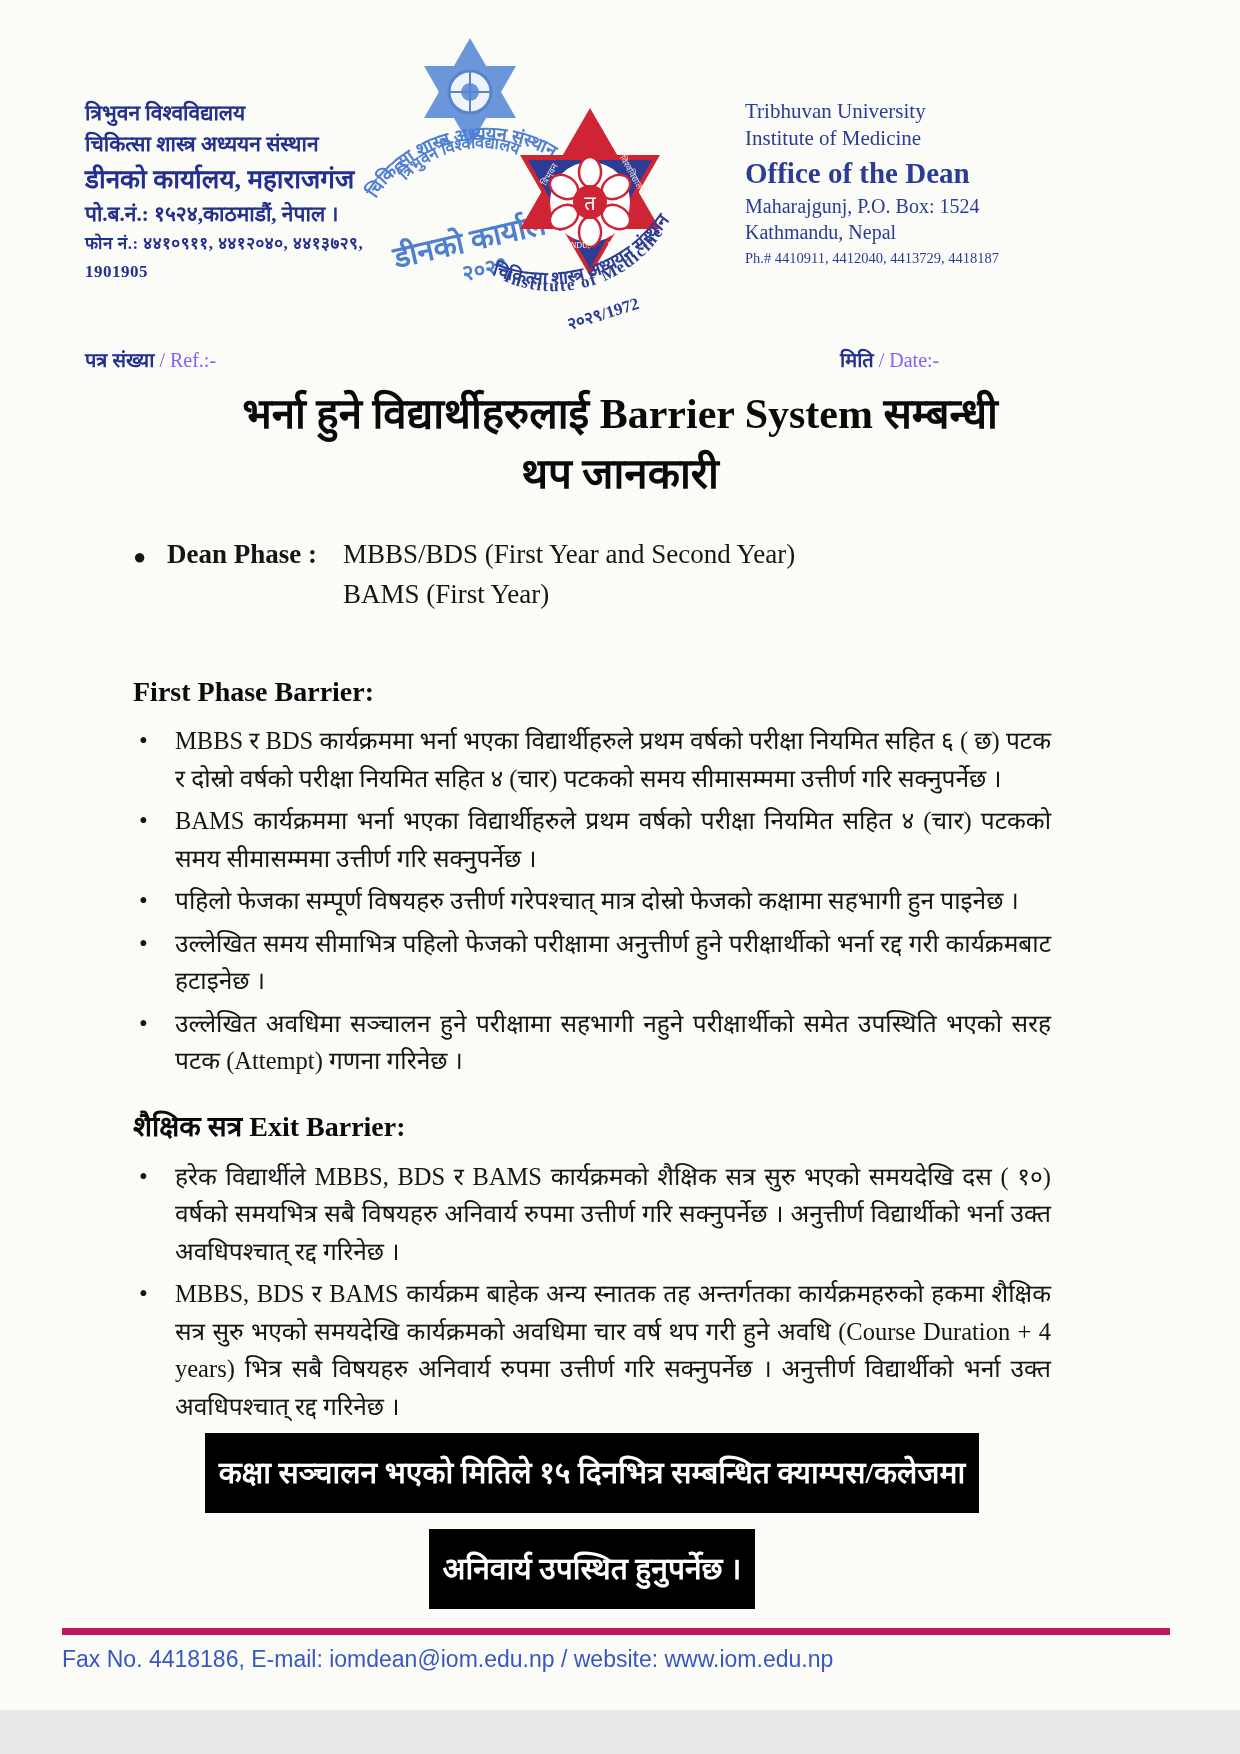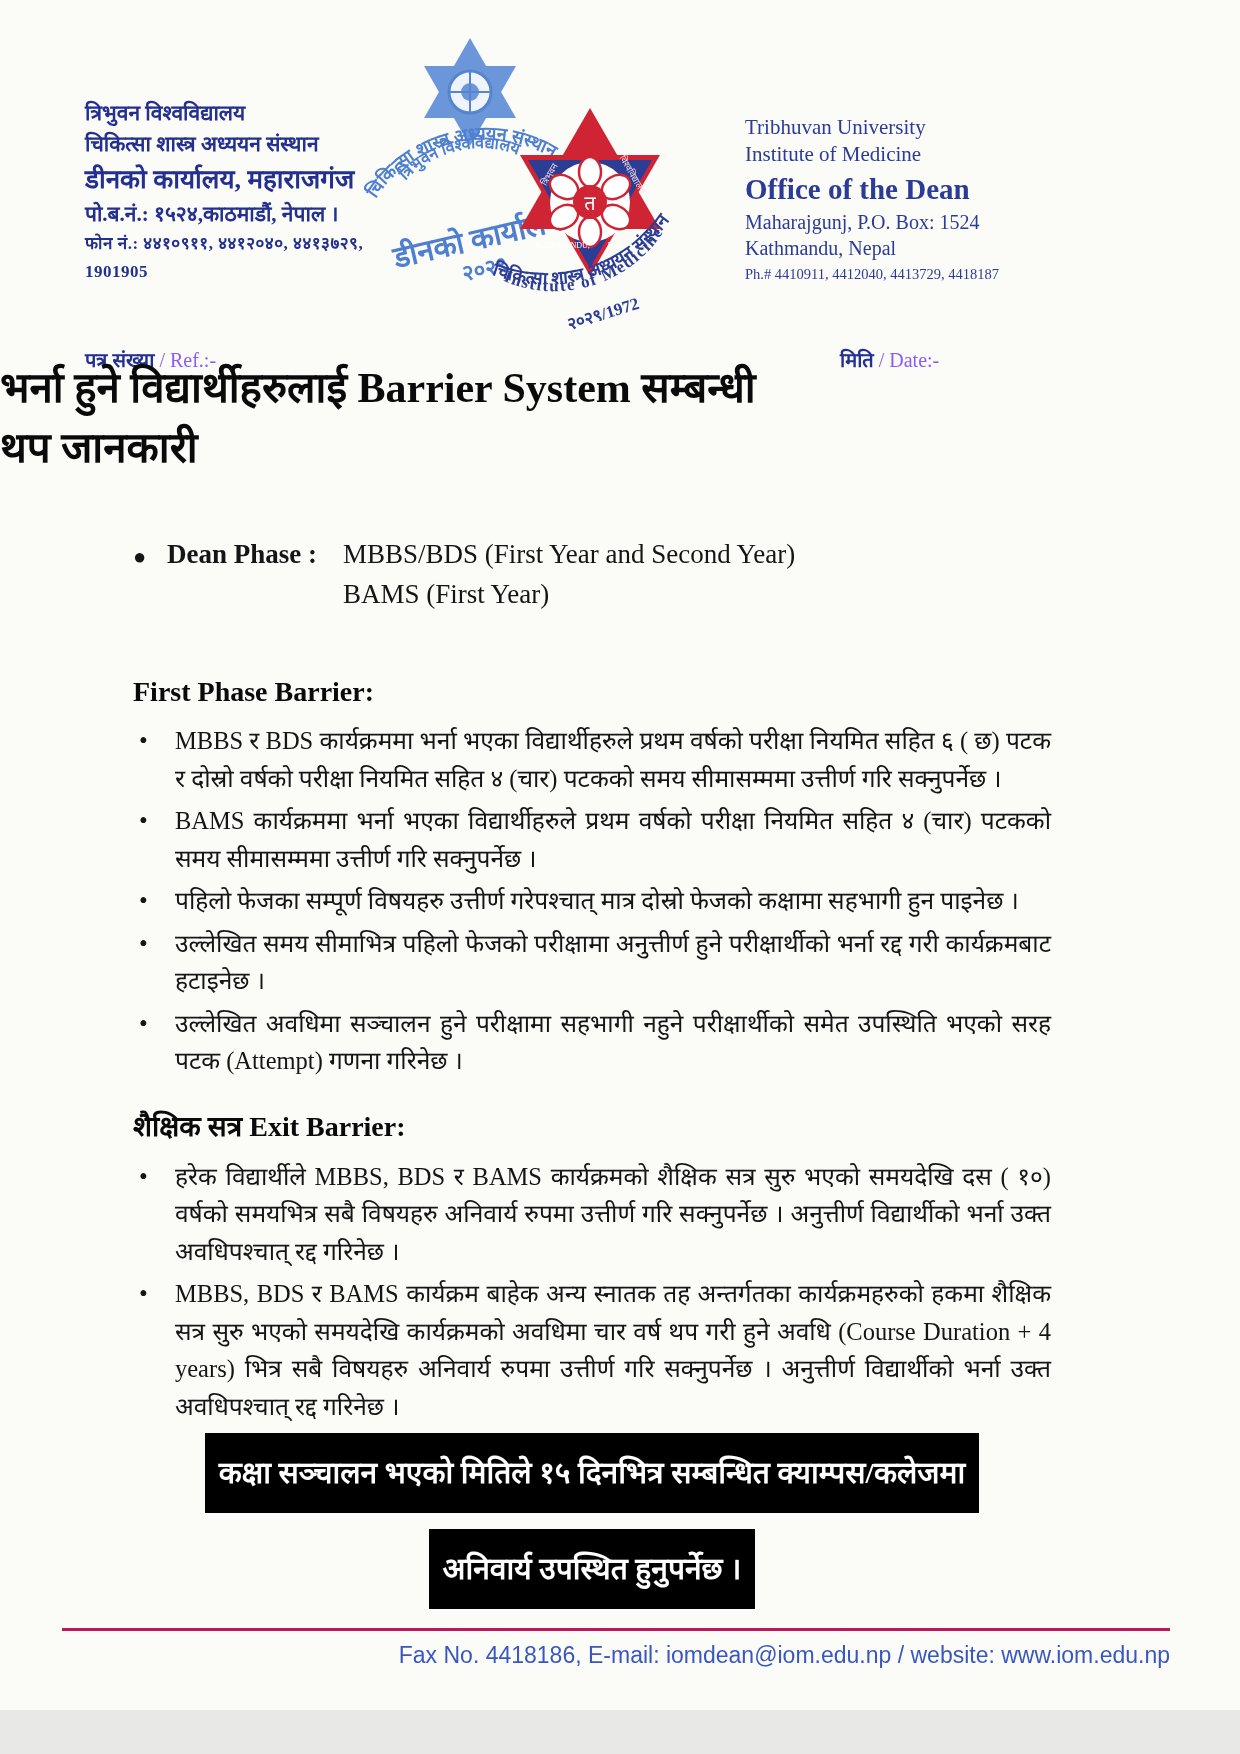--- a/index.html
+++ b/index.html
@@ -11,32 +11,32 @@
     font-family:"Liberation Serif","DejaVu Serif",serif;
     color:#151515;
     overflow:hidden;
   }
   
   .lh-left{position:absolute;left:85px;top:98px;width:340px;color:#23308f;}
   .lh-left .l1,.lh-left .l2{font-size:21px;font-weight:bold;line-height:31px;}
   .lh-left .l3{font-size:26px;font-weight:bold;line-height:36px;margin-top:2px;}
   .lh-left .l4{font-size:21px;font-weight:bold;line-height:32px;}
   .lh-left .l5{font-size:17px;font-weight:bold;line-height:28px;letter-spacing:.5px;}
-  .lh-right{position:absolute;left:745px;top:114px;width:420px;color:#2c3b96;}
+  .lh-right{position:absolute;left:745px;top:98px;width:420px;color:#2c3b96;}
   .lh-right .r1,.lh-right .r2{font-size:21px;line-height:27px;}
   .lh-right .r3{font-size:29px;font-weight:bold;line-height:36px;margin:3px 0 2px;}
   .lh-right .r4,.lh-right .r5{font-size:20px;line-height:26px;}
   .lh-right .r6{font-size:14.5px;line-height:22px;margin-top:2px;}
   .logo-svg{position:absolute;overflow:visible;}
   
   .ref-label{position:absolute;left:85px;top:346px;font-size:20px;color:#23308f;font-weight:bold;}
   .ref-label .latin,.date-label .latin{font-weight:normal;color:#8b5cf6;}
   .date-label{position:absolute;left:840px;top:346px;font-size:20px;color:#23308f;font-weight:bold;}
   
-  .doc-title{position:absolute;left:0;top:358px;width:100%;text-align:left;
+  .doc-title{position:absolute;left:0;top:384px;width:100%;text-align:center;
     font-size:42px;font-weight:bold;line-height:60px;color:#0a0a0a;}
   
   .content{position:absolute;left:133px;top:534px;width:918px;}
   .first-phase{display:flex;margin-bottom:62px;font-size:27px;line-height:40px;}
   .fp-marker{width:34px;font-size:22px;padding-top:3px;}
   .fp-label{font-weight:bold;white-space:nowrap;margin-right:26px;}
   .fp-values div{white-space:nowrap;}
   h2.sec-heading{font-size:28px;font-weight:bold;margin:0 0 14px 0;color:#0a0a0a;}
   h2.exit{margin-top:26px;}
   ul.bullets{list-style:none;margin:0 0 8px 0;padding:0;}
@@ -45,21 +45,21 @@
     font-size:24.5px;line-height:37.5px;text-align:justify;
   }
   ul.bullets li::before{content:"•";position:absolute;left:6px;top:0;font-size:25px;}
   
   .highlight{ text-align:center;margin-top:4px;}
   .hl-line{display:inline-block;background:#000;color:#fff;font-weight:bold;
     font-size:30px;line-height:38px;padding:21px 14px;}
   .hl-line.second{margin-top:16px;}
   
   .footer{position:absolute;left:62px;top:1628px;width:1108px;
-    border-top:3px solid #be185d;text-align:right;}
+    border-top:7px solid #be185d;text-align:left;}
   .footer-text{margin-top:11px;font-size:23px;color:#3a57c0;font-family:"Liberation Sans","DejaVu Sans",sans-serif;}
 </style>
 </head>
 <body>
 
 <div class="page">
 
   <div class="lh-left">
     <div class="l1">त्रिभुवन विश्वविद्यालय</div>
     <div class="l2">चिकित्सा शास्त्र अध्ययन संस्थान</div>

